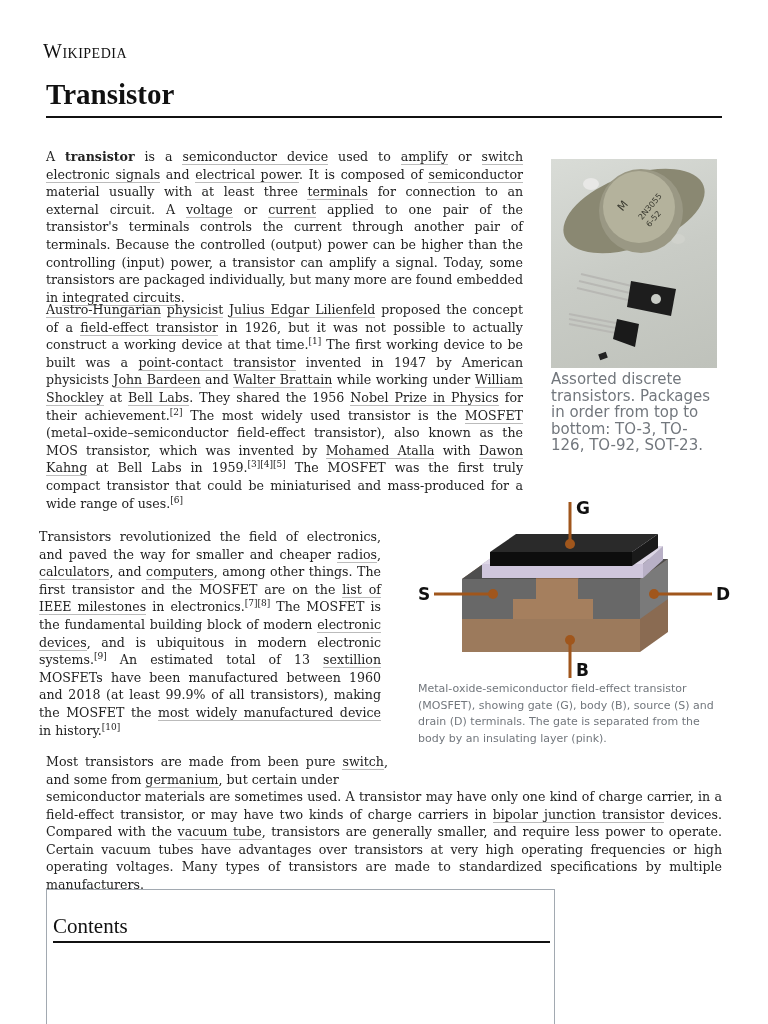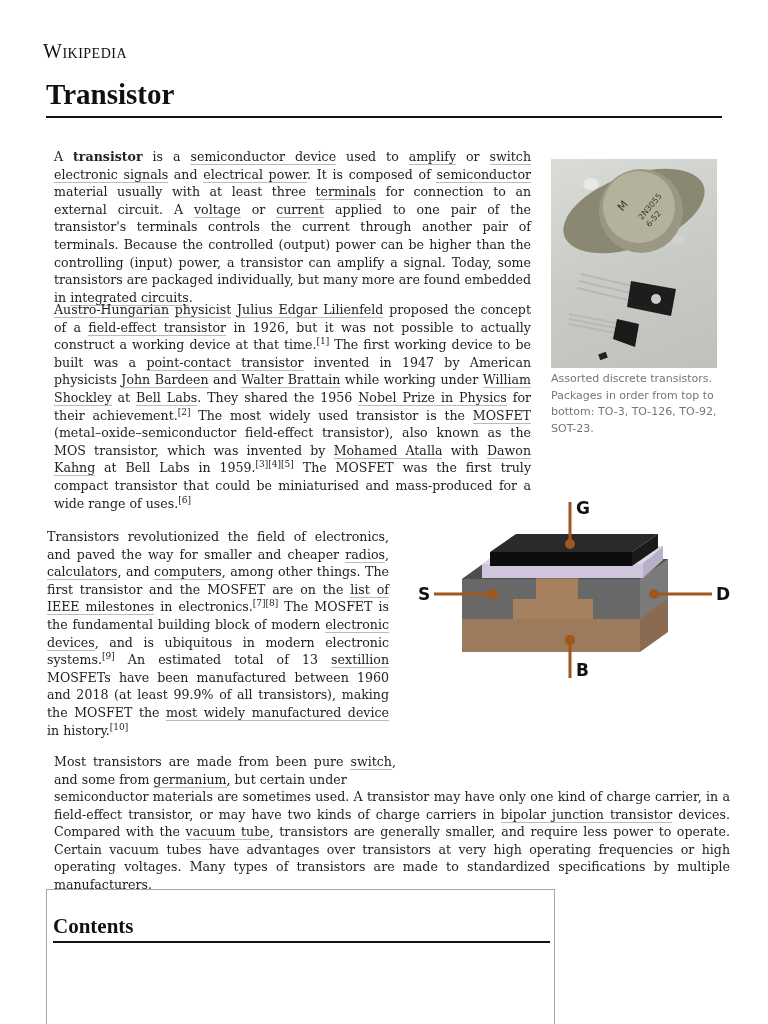--- a/index.html
+++ b/index.html
@@ -3,41 +3,41 @@
 <meta charset="utf-8">
 <style>
   * { box-sizing: border-box; margin: 0; padding: 0; }
   html, body { width: 768px; height: 1024px; background: #ffffff; overflow: hidden; }
   body { position: relative; font-family: "DejaVu Serif", "Liberation Serif", serif; color: #202122; }
 
   .logo { position: absolute; left: 43px; top: 40px; font-family: "Liberation Serif", serif; font-size: 20px; letter-spacing: 0.5px; color: #111; font-variant: small-caps; text-align: right; }
   .title { position: absolute; left: 46px; top: 78px; font-family: "Liberation Serif", serif; font-weight: bold; font-size: 29px; color: #111; }
   .title-rule { position: absolute; left: 46px; top: 116px; width: 676px; height: 2px; background: #111; }
 
-  .para { position: absolute; font-size: 12.6px; line-height: 17.6px; text-align: justify; color: #222; margin-left: 8px; }
+  .para { position: absolute; font-size: 12.6px; line-height: 17.6px; text-align: justify; color: #222; }
   .para a { color: #222; text-decoration: none; border-bottom: 1px solid #bbb; }
   .para sup { font-size: 9px; line-height: 0; vertical-align: 5px; }
   .para b { font-weight: bold; }
 
   #p1 { left: 46px; top: 148px; width: 477px; }
   #p2 { left: 46px; top: 301px; width: 477px; }
   #p3 { left: 39px; top: 528px; width: 342px; }
   #p4a { left: 46px; top: 753px; width: 342px; }
   #p4b { left: 46px; top: 788px; width: 676px; }
 
   .figure1 { position: absolute; left: 551px; top: 159px; width: 166px; }
   .photo { width: 166px; height: 209px; background: linear-gradient(160deg, #d9dcd7 0%, #c9ccc6 50%, #bfc2bb 100%); position: relative; overflow: hidden; }
-  .caption { font-family: "DejaVu Sans", "Liberation Sans", sans-serif; font-size: 11px; line-height: 16.5px; color: #72777d; margin-top: 3px; }
+  .caption { font-family: "DejaVu Sans", "Liberation Sans", sans-serif; font-size: 15px; line-height: 16.5px; color: #72777d; margin-top: 3px; }
 
   .figure2 { position: absolute; left: 418px; top: 494px; width: 316px; }
   .diagram { width: 316px; height: 186px; position: relative; }
   .caption2 { font-family: "DejaVu Sans", "Liberation Sans", sans-serif; font-size: 11px; line-height: 16.5px; color: #72777d; margin-top: 1px; width: 300px; }
 
   .toc { position: absolute; left: 46px; top: 889px; width: 509px; height: 140px; border: 1px solid #a2a9b1; border-bottom: none; }
-  .toc-title { position: absolute; left: 6px; top: 24px; font-family: "Liberation Serif", serif; font-weight: bold; font-size: 21px; color: #111; }
+  .toc-title { position: absolute; left: 6px; top: 24px; font-family: "Liberation Serif", serif; font-weight: normal; font-size: 21px; color: #111; }
   .toc-rule { position: absolute; left: 6px; top: 51px; width: 497px; height: 2px; background: #111; }
 </style>
 </head>
 <body>
 
 <div class="logo">Wikipedia</div>
 <h1 class="title">Transistor</h1>
 <div class="title-rule"></div>
 
 <p class="para" id="p1"><span>A </span><b>transistor</b><span> is a </span><a>semiconductor device</a><span> used to </span><a>amplify</a><span> or </span><a>switch</a><span> </span><a>electronic signals</a><span> and </span><a>electrical power</a><span>. It is composed of </span><a>semiconductor</a><span> material usually with at least three </span><a>terminals</a><span> for connection to an external circuit. A </span><a>voltage</a><span> or </span><a>current</a><span> applied to one pair of the transistor's terminals controls the current through another pair of terminals. Because the controlled (output) power can be higher than the controlling (input) power, a transistor can amplify a signal. Today, some transistors are packaged individually, but many more are found embedded in </span><a>integrated circuits</a><span>.</span></p>
@@ -112,18 +112,19 @@
       <circle cx="236" cy="100" r="5" fill="#a0561c"></circle>
       <line x1="152" y1="146" x2="152" y2="184" stroke="#a0561c" stroke-width="3"></line>
       <circle cx="152" cy="146" r="5" fill="#a0561c"></circle>
 
       <text x="158" y="20" font-size="17" font-weight="bold" fill="#111" font-family="DejaVu Sans, sans-serif">G</text>
       <text x="0" y="106" font-size="17" font-weight="bold" fill="#111" font-family="DejaVu Sans, sans-serif">S</text>
       <text x="298" y="106" font-size="17" font-weight="bold" fill="#111" font-family="DejaVu Sans, sans-serif">D</text>
       <text x="158" y="182" font-size="17" font-weight="bold" fill="#111" font-family="DejaVu Sans, sans-serif">B</text>
     </svg>
   </div>
+  <div class="caption2">Metal-oxide-semiconductor field-effect transistor (MOSFET), showing gate (G), body (B), source (S) and drain (D) terminals. The gate is separated from the body by an insulating layer (pink).</div>
 </div>
 
 <div class="toc">
   <h2 class="toc-title">Contents</h2>
   <div class="toc-rule"></div>
 </div>
 
 </body></html>

